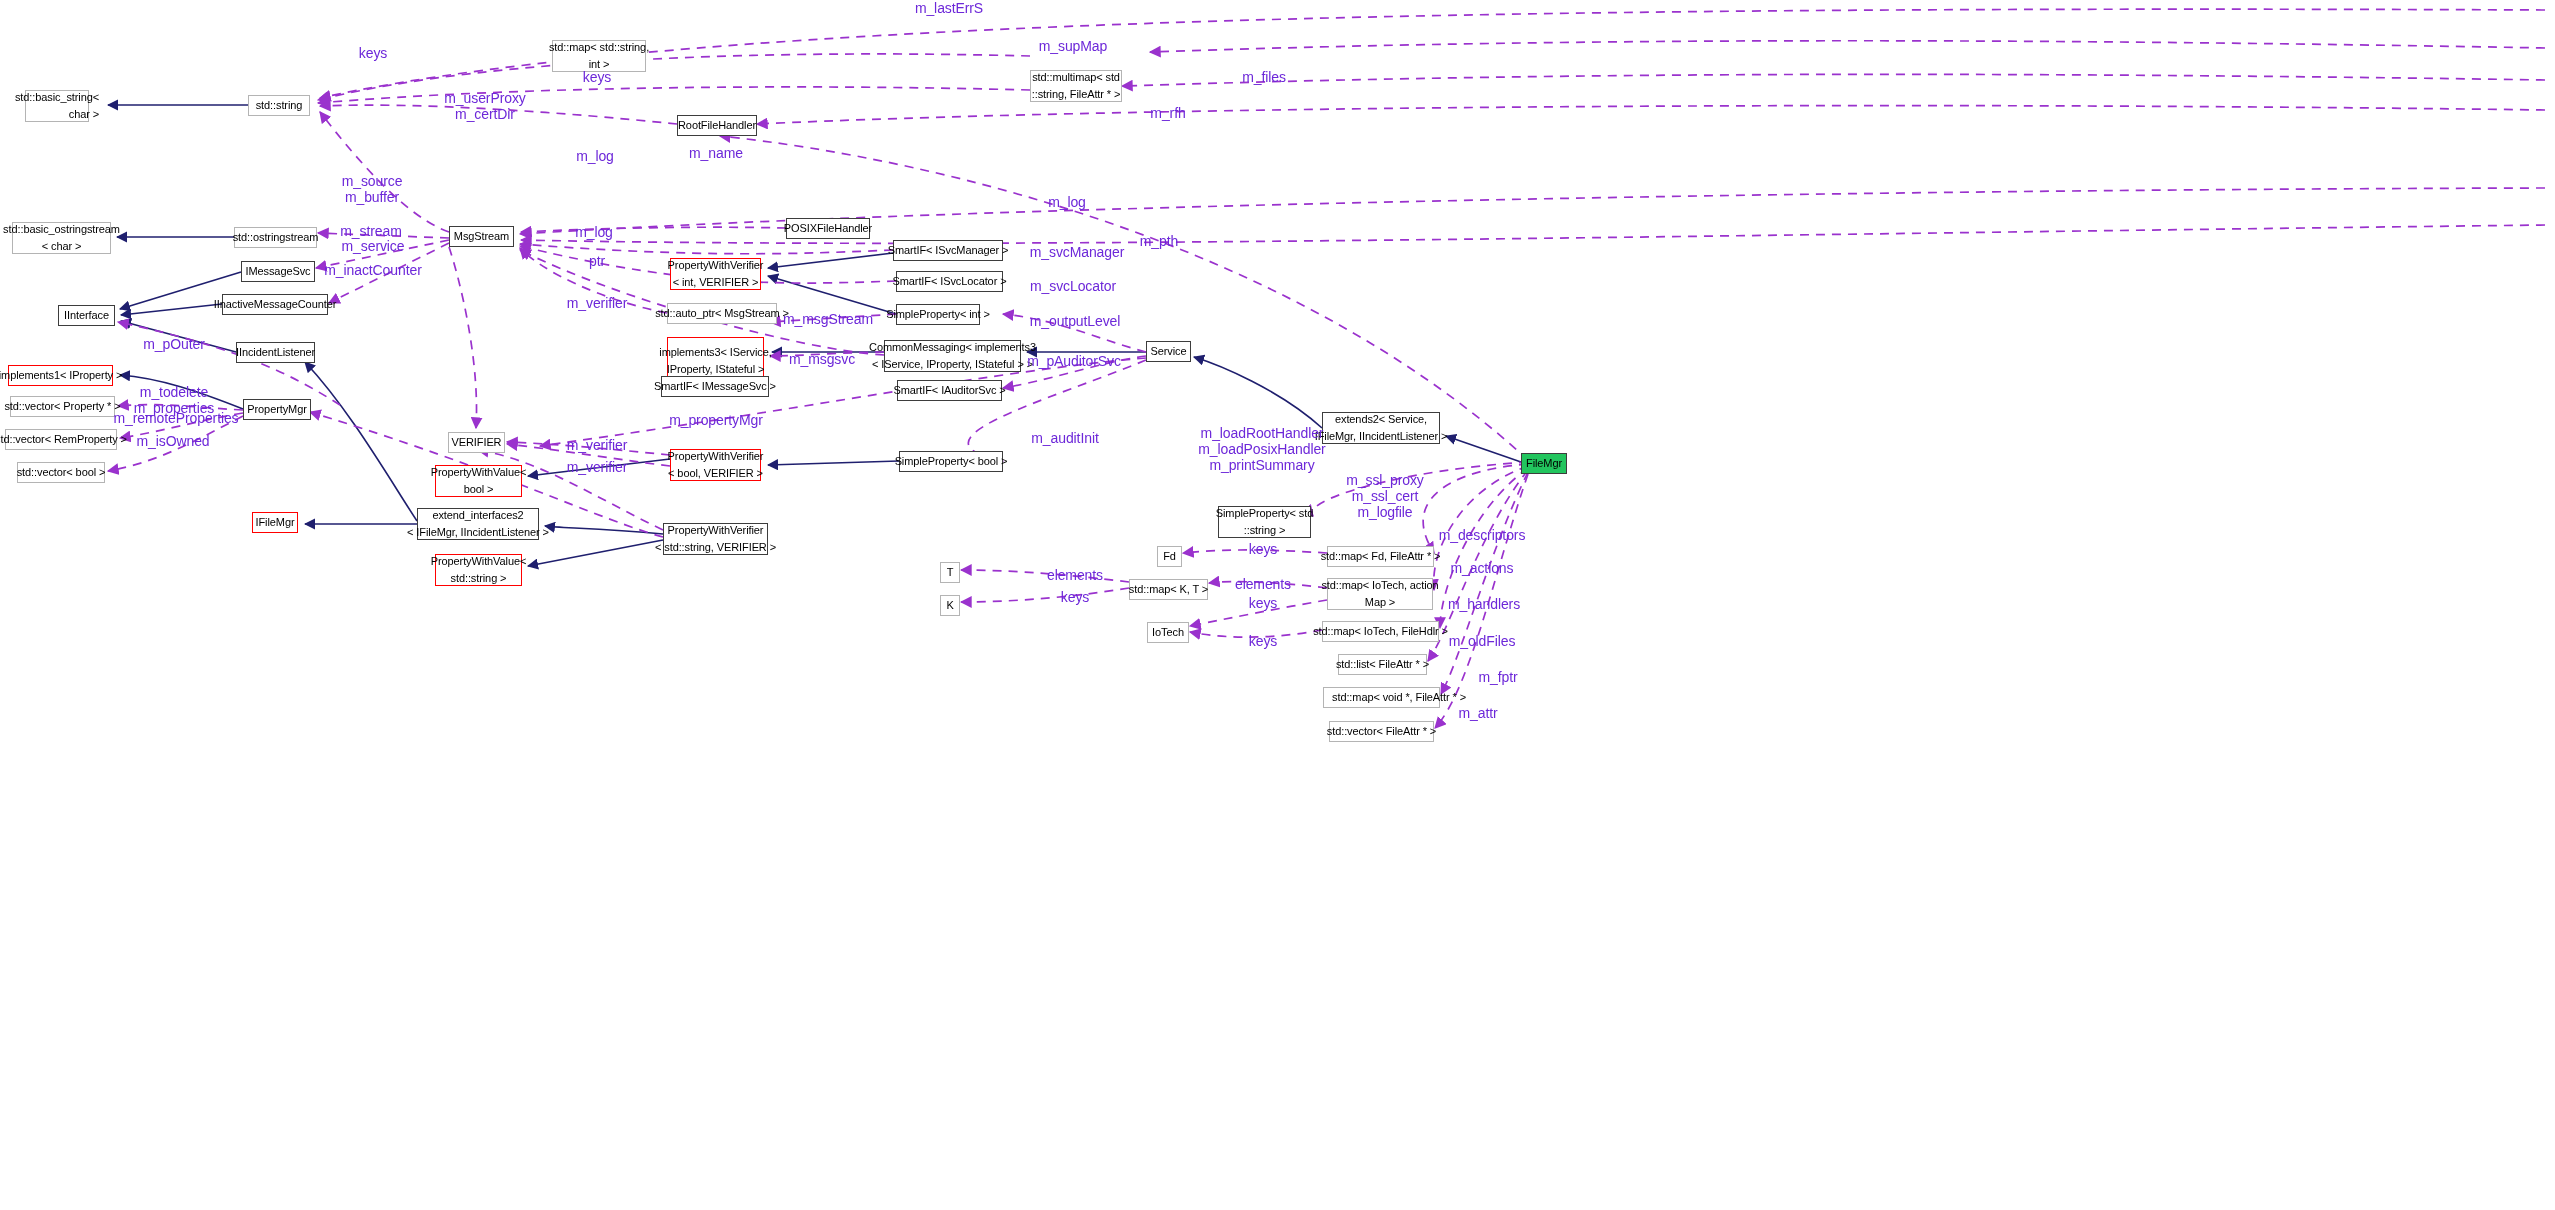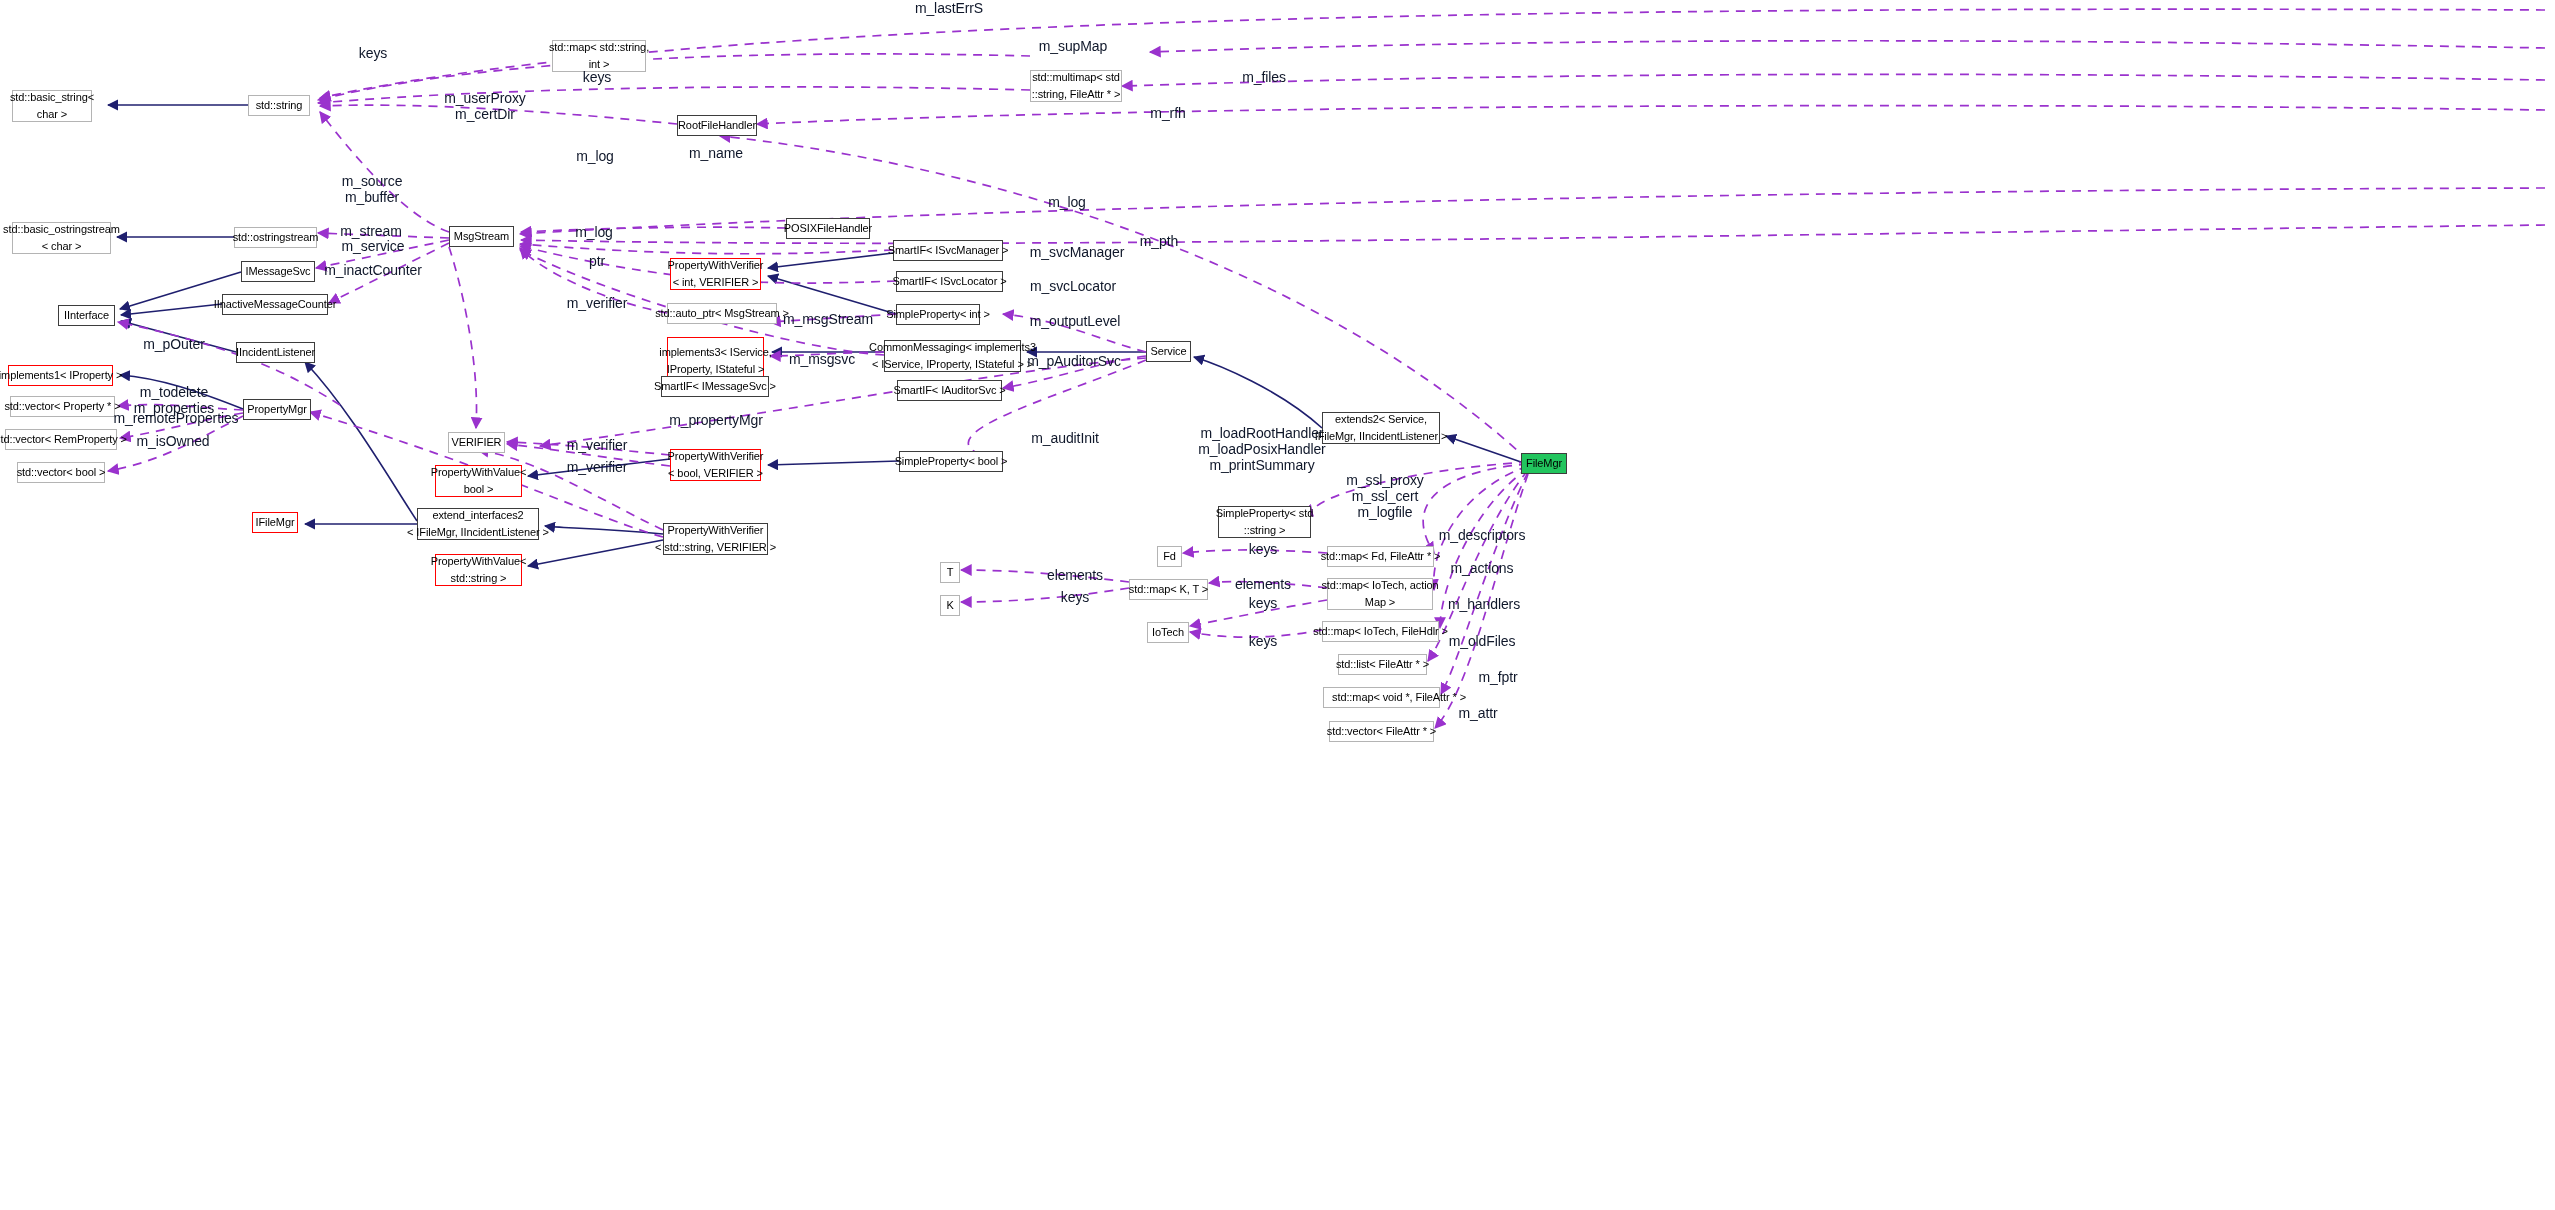--- a/index.html
+++ b/index.html
@@ -20,21 +20,21 @@
     letter-spacing:-0.1px;
   }
   .n-grey{border:1px solid #b4b4b4;}
   .n-black{border:1.6px solid #3d3d3d;}
   .n-red{border:1.7px solid #ff0000;}
   .n-focus{border:1.6px solid #3d3d3d;background:#22c55e;}
   .elabel{
     position:absolute;
     font-size:14px;
     line-height:16px;
-    color:#0f172a;
+    color:#6d28d9;
     white-space:pre;
     text-align:center;
     transform:translateX(-50%);
     letter-spacing:-0.1px;
   }
 </style>
 </head>
 <body>
 
 <div id="canvas">
@@ -113,21 +113,21 @@
       <path d="M 1327 553 C 1280 550 1230 548 1183 553"></path>
       <path d="M 1327 588 C 1280 582 1230 580 1209 583"></path>
       <path d="M 1327 600 C 1280 608 1230 618 1190 626"></path>
       <path d="M 1322 630 C 1280 638 1230 640 1190 632"></path>
       <path d="M 1129 582 C 1080 576 1020 570 961 570"></path>
       <path d="M 1129 588 C 1080 596 1020 602 961 602"></path>
     </g>
   </svg>
 
   <div id="nodes-layer">
-      <div class="node n-grey" style="left: 12px; top: 90px; width: 80px; height: 32px;">std::basic_string&lt;
+      <div class="node n-grey" style="left: 25px; top: 90px; width: 64px; height: 32px; text-align: right;">std::basic_string&lt;
 char &gt;</div>
       <div class="node n-grey" style="left: 248px; top: 95px; width: 62px; height: 21px;">std::string</div>
       <div class="node n-grey" style="left: 552px; top: 40px; width: 94px; height: 32px;">std::map&lt; std::string,
 int &gt;</div>
       <div class="node n-grey" style="left: 1030px; top: 70px; width: 92px; height: 32px;">std::multimap&lt; std
 ::string, FileAttr * &gt;</div>
       <div class="node n-black" style="left: 677px; top: 115px; width: 80px; height: 21px;">RootFileHandler</div>
       <div class="node n-grey" style="left: 12px; top: 222px; width: 99px; height: 32px;">std::basic_ostringstream
 &lt; char &gt;</div>
       <div class="node n-grey" style="left: 234px; top: 227px; width: 83px; height: 21px;">std::ostringstream</div>

